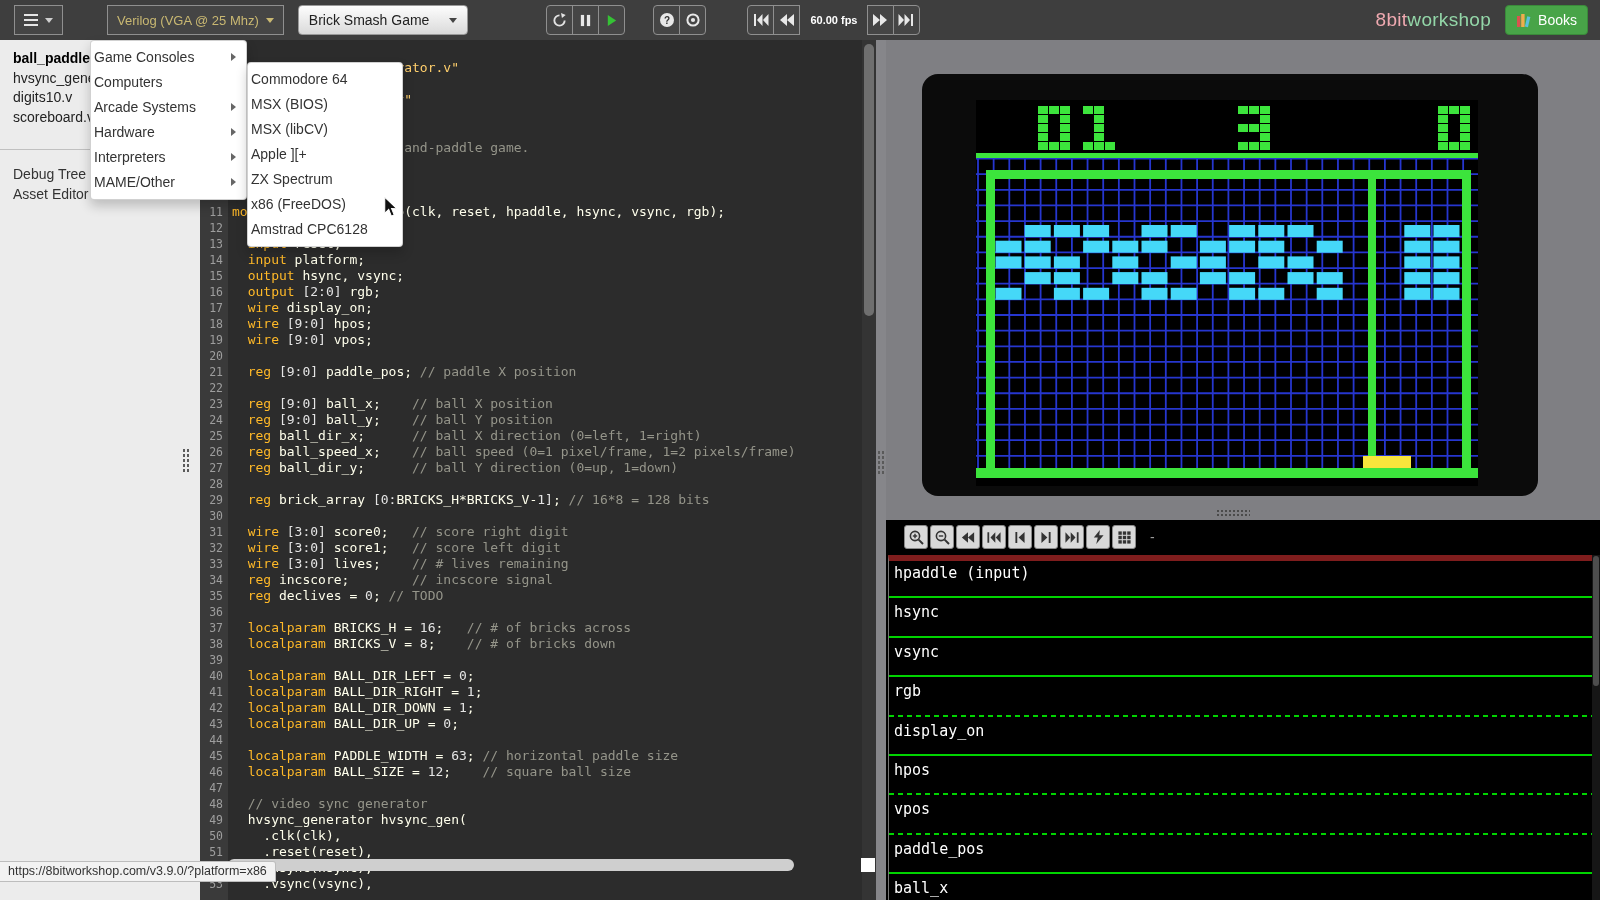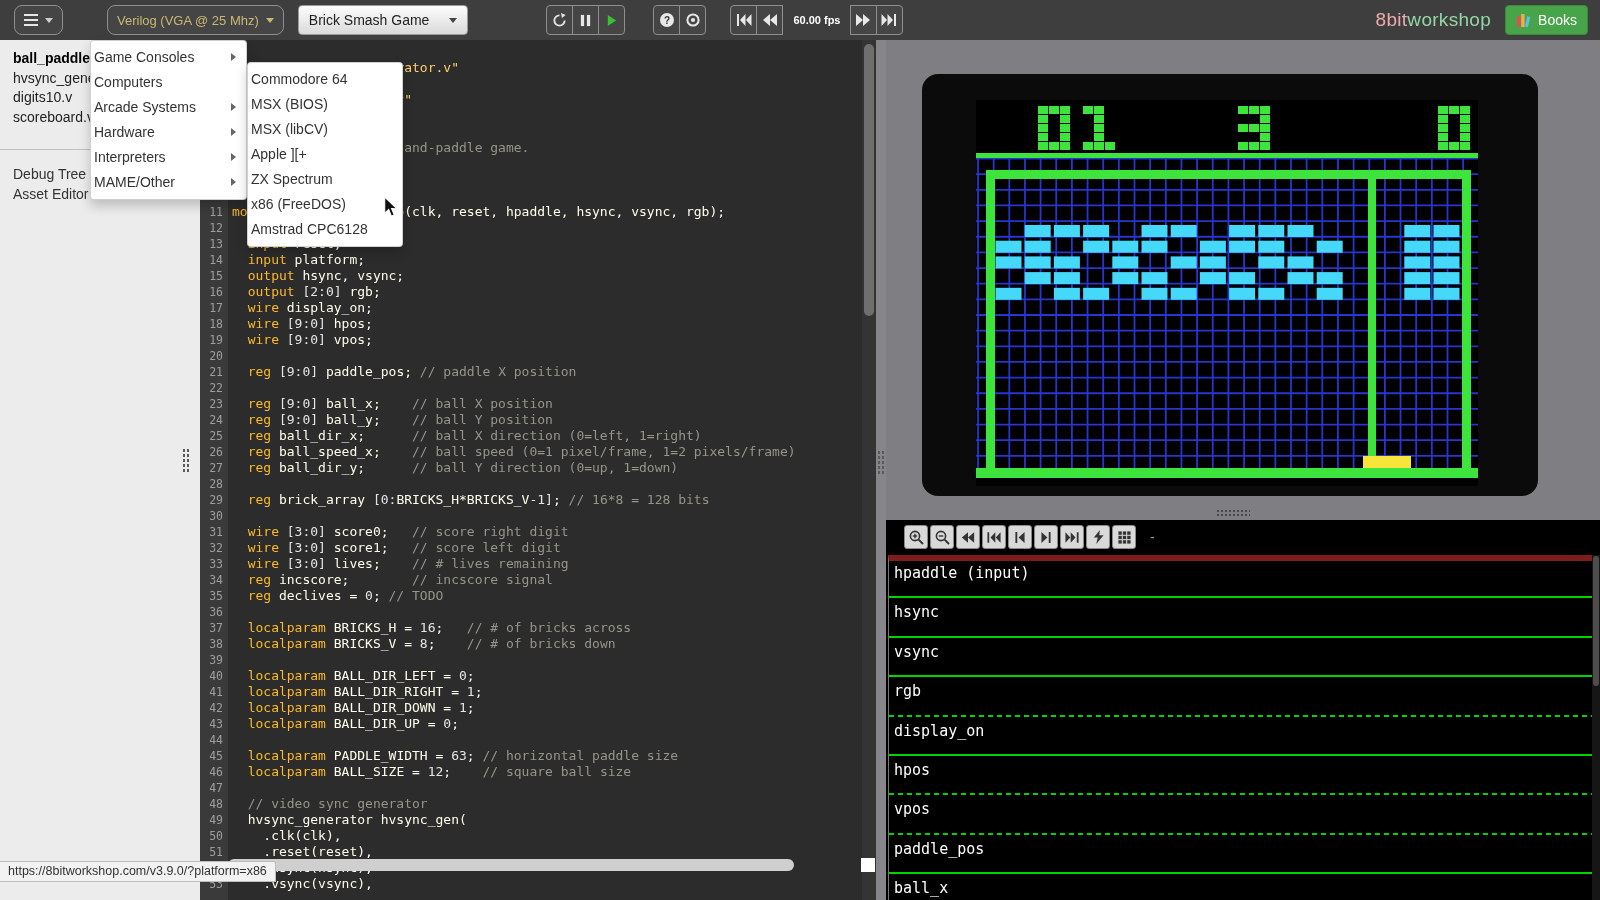--- a/index.html
+++ b/index.html
@@ -1,36 +1,36 @@
 <!DOCTYPE html>
 <html><head>
 <meta charset="utf-8">
 <style>
 *{margin:0;padding:0;box-sizing:border-box}
 html,body{width:1600px;height:900px;overflow:hidden;background:#fff;font-family:"Liberation Sans",sans-serif}
 #app{position:relative;width:1600px;height:900px;overflow:hidden;background:#fff}
 
 
 #toolbar{position:absolute;left:0;top:0;width:1600px;height:40px;background:#3e3e3e;display:flex;align-items:center;z-index:10}
-.tbtn{height:30px;background:#454545;border:1px solid #8f8f8f;border-radius:8px;color:#ddd;display:flex;align-items:center;gap:7px;padding:0 9px;font-size:13px;cursor:pointer}
+.tbtn{height:30px;background:#454545;border:1px solid #8f8f8f;border-radius:0;color:#ddd;display:flex;align-items:center;gap:7px;padding:0 9px;font-size:13px;cursor:pointer}
 #menu-btn{margin-left:14px}
 .burger{display:flex;flex-direction:column;gap:3px}
 .burger i{display:block;width:14px;height:2px;background:#e6e6e6}
 .caret-down{width:0;height:0;border-left:4px solid transparent;border-right:4px solid transparent;border-top:5px solid #cfcfcf}
 .platform{margin-left:44px;color:#c9b872}
 .platform .caret-down{border-top-color:#c9b872}
 .select{height:30px;margin-left:14px;background:linear-gradient(#fdfdfd,#dadada);border:1px solid #9a9a9a;border-radius:4px;color:#222;font-size:14px;display:flex;align-items:center;gap:20px;padding:0 10px;cursor:pointer}
 .select .caret-down{border-top-color:#444}
 .btn-group{display:flex}
 .gbtn{width:27px;height:30px;background:#454545;border:1px solid #8f8f8f;display:flex;align-items:center;justify-content:center;margin-left:-1px;cursor:pointer}
 .btn-group .gbtn:first-child{margin-left:0;border-radius:4px 0 0 4px}
 .btn-group .gbtn:last-child{border-radius:0 4px 4px 0}
 .grp-run{margin-left:78px}
 .grp-help{margin-left:28px}
-.grp-seek{margin-left:24px;align-items:center}
+.grp-seek{margin-left:41px;align-items:center}
 .fps{height:30px;display:flex;align-items:center;padding:0 10px;color:#fff;font-size:11px;font-weight:bold;white-space:nowrap}
 .spacer{flex:1}
 .logo{font-size:19px;font-weight:normal;letter-spacing:.3px;margin-right:14px;white-space:nowrap}
 .logo .l8{color:#efa9b0}
 .logo .lw{color:#93d6a8}
 .books{height:30px;background:#48a448;border:1px solid #3a8a3a;border-radius:4px;color:#fff;font-size:14px;display:flex;align-items:center;gap:6px;padding:0 10px;margin-right:12px;cursor:pointer}
 
 
 #sidebar{position:absolute;left:0;top:40px;width:200px;height:860px;background:#ececec}
 #file-list{padding-top:9px}

